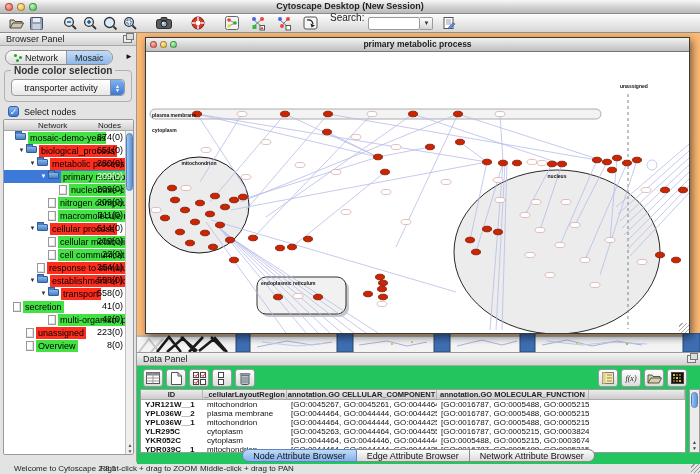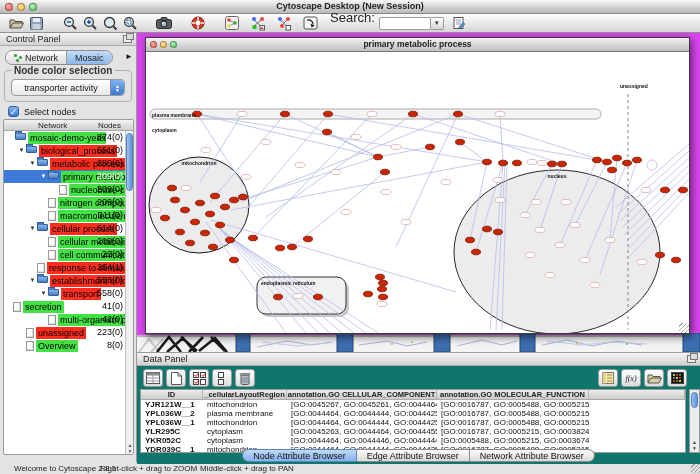--- a/index.html
+++ b/index.html
@@ -19,21 +19,21 @@
   .titletext{position:absolute;left:0;right:0;top:1px;text-align:center;font-size:9px;
     font-weight:bold;color:#222;}
 
   
   .toolbar{position:absolute;left:0;top:14px;width:700px;height:19px;
     background:linear-gradient(#fdfdfd,#d6d6d6);border-bottom:1px solid #8f8f8f;
     display:flex;align-items:center;padding-left:6px;}
   .tbtn{width:20px;height:17px;display:flex;align-items:center;justify-content:center;flex:0 0 auto;}
   .tb-gap{width:14px;flex:0 0 auto;}
   .tb-gap-s{width:6px;flex:0 0 auto;}
-  .searchlabel{font-size:13px;color:#222;margin:0 4px 11px 10px;}
+  .searchlabel{font-size:10px;color:#222;margin:0 4px 11px 10px;}
   .searchfield{width:52px;height:13px;border:1px solid #9a9a9a;border-radius:2px;background:#fff;
     font-size:9px;padding:0 2px;font-family:"Liberation Sans",sans-serif;}
   .searcharrow{width:13px;height:13px;border:1px solid #9a9a9a;border-left:none;border-radius:0 2px 2px 0;
     background:linear-gradient(#fefefe,#d5d5d5);font-size:6px;display:flex;align-items:center;justify-content:center;color:#333;}
 
   
   .control-panel{position:absolute;left:0;top:33px;width:137px;height:429px;background:#e3e3e3;
     border-right:1px solid #9a9a9a;}
   .panelhead{position:absolute;left:0;top:0;width:100%;height:13px;
     background:linear-gradient(#f4f4f4,#d2d2d2);border-bottom:1px solid #aaa;
@@ -90,35 +90,35 @@
   .tlbl.g{background:#43e143;}
   .tlbl.r{background:#ff2d1e;}
   .tcnt{position:absolute;right:2px;top:0;font-size:9px;color:#000;background:transparent;}
   .trow.sel .tcnt{color:#fff;}
   .tscroll{position:absolute;right:0;top:11px;width:8px;bottom:0;background:#efefef;border-left:1px solid #c0c0c0;}
   .tthumb{position:absolute;left:0;top:2px;width:7px;height:58px;border-radius:4px;
     background:linear-gradient(90deg,#9ec4f0,#5b92d8);border:1px solid #5580b8;}
   .tscroll .arrs{position:absolute;bottom:0;left:0;width:8px;font-size:5px;color:#555;text-align:center;line-height:6px;}
 
   
-  .desktop{position:absolute;left:137px;top:33px;width:563px;height:319px;background:#d946ef;overflow:hidden;}
+  .desktop{position:absolute;left:137px;top:33px;width:563px;height:319px;background:#fdba74;overflow:hidden;}
   .bgstrip{position:absolute;left:0;bottom:0;width:563px;height:19px;}
   .netwin{position:absolute;left:8px;top:4px;width:545px;height:297px;border:1px solid #3a3a3a;
     background:#fff;box-shadow:2px 3px 8px rgba(0,0,0,.55);}
   .netwin .wtitle{position:absolute;left:0;top:0;width:100%;height:14px;
     background:linear-gradient(#f2f2f2,#bfbfbf);border-bottom:1px solid #777;}
   .netwin .wtitle .titletext{font-size:8.5px;top:1px;}
   .netwin .lights{top:3px;left:4px;gap:3px;}
   .netwin .light{width:7px;height:7px;}
   .netcanvas{position:absolute;left:0;top:14px;width:543px;height:281px;background:#fff;}
   .wgrip{position:absolute;right:0;bottom:0;width:10px;height:10px;
     background:repeating-linear-gradient(135deg,transparent 0 2px,#aaa 2px 3px);}
 
   
-  .data-panel{position:absolute;left:137px;top:352px;width:563px;height:112px;background:#0f766e;
+  .data-panel{position:absolute;left:137px;top:352px;width:563px;height:112px;background:#22c55e;
     border-top:1px solid #9a9a9a;}
   .dp-toolbar{position:absolute;left:0;top:14px;width:100%;height:22px;display:flex;align-items:center;padding-left:6px;}
   .dbtn{width:20px;height:18px;border:1px solid #9a9a9a;border-radius:3px;margin-right:3px;
     background:linear-gradient(#ffffff,#dcdcdc);display:flex;align-items:center;justify-content:center;flex:0 0 auto;}
   .dp-right{margin-left:auto;display:flex;margin-right:10px;}
   .fxtext{font-size:8px;font-style:italic;font-family:"Liberation Serif",serif;color:#222;}
 
   .dtable{position:absolute;left:3px;top:36px;width:546px;height:64px;background:#fff;border:1px solid #9a9a9a;overflow:hidden;}
   .dthead{display:flex;height:10px;background:linear-gradient(#ececec,#cccccc);border-bottom:1px solid #aaa;}
   .dth{font-size:7.5px;font-weight:bold;color:#222;text-align:center;border-right:1px solid #b5b5b5;
@@ -276,21 +276,21 @@
           <line x1="3" y1="4" x2="8" y2="4" stroke="#99b"></line>
           <line x1="3" y1="6" x2="8" y2="6" stroke="#99b"></line>
           <line x1="3" y1="8" x2="8" y2="8" stroke="#99b"></line>
           <path d="M7,13 L12,8 L10,6.5 L5.5,11.5 Z" fill="#5a8fd6" stroke="#335f9e" stroke-width="0.6"></path>
         </svg>
       </span>
   </div>
 
   <div class="control-panel">
     <div class="panelhead">
-      <span>Control Panel</span>
+      <span>Browser Panel</span>
       <span class="floatico"></span>
     </div>
     <div class="cptabs">
         <span class="cptab"><span class="nettabico">
             <i style="left:0;top:0"></i>
             <i style="right:0;top:2px"></i>
             <i style="left:2px;bottom:0"></i>
           </span>Network</span>
         <span class="cptab act">Mosaic</span>
       </div>

